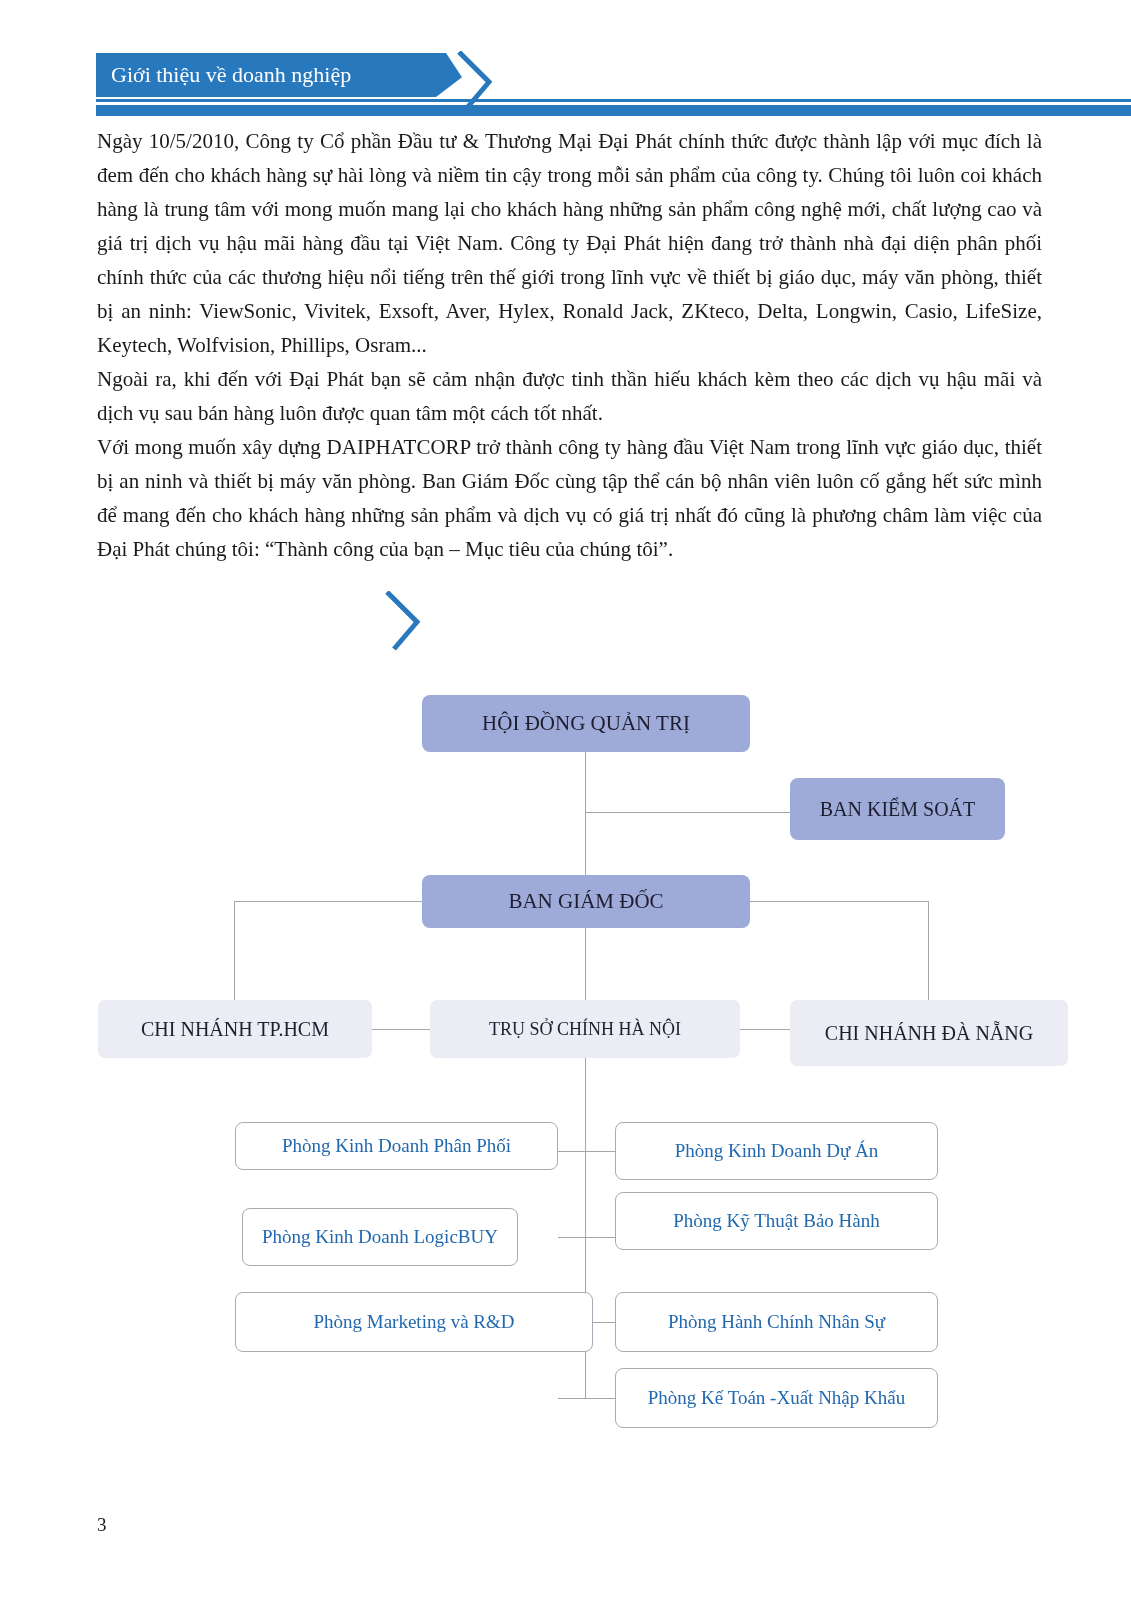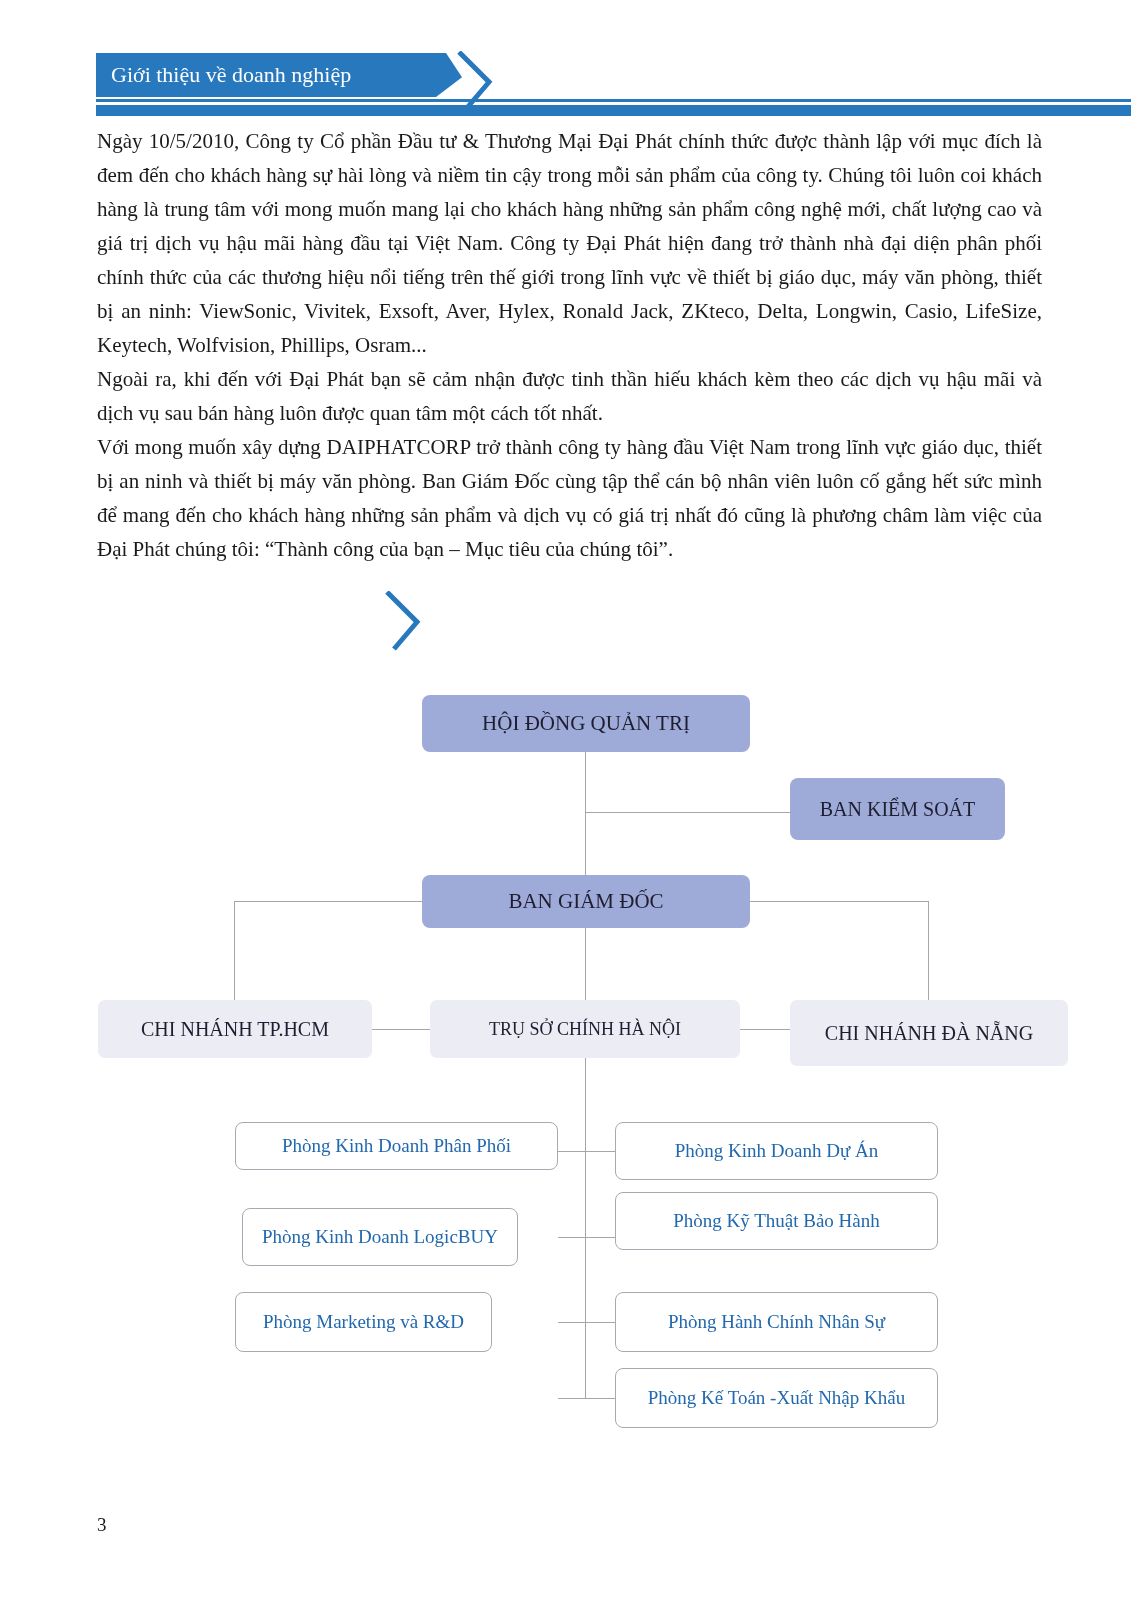--- a/index.html
+++ b/index.html
@@ -112,21 +112,21 @@
   <div class="org-box org-primary" style="left:422px;top:875px;width:328px;height:53px;">BAN GIÁM ĐỐC</div>
 
   <div class="org-box org-secondary" style="left:98px;top:1000px;width:274px;height:58px;font-size:20px;">CHI NHÁNH TP.HCM</div>
 
   <div class="org-box org-secondary" style="left:430px;top:1000px;width:310px;height:58px;font-size:18px;">TRỤ SỞ CHÍNH HÀ NỘI</div>
 
   <div class="org-box org-secondary" style="left:790px;top:1000px;width:278px;height:66px;font-size:20px;">CHI NHÁNH ĐÀ NẴNG</div>
 
   <div class="org-box org-dept" style="left:235px;top:1122px;width:323px;height:48px;">Phòng Kinh Doanh Phân Phối</div>
   <div class="org-box org-dept" style="left:222px;top:1208px;width:276px;height:58px;margin-left:20px;">Phòng Kinh Doanh LogicBUY</div>
-  <div class="org-box org-dept" style="left:235px;top:1292px;width:257px;height:60px;">Phòng Marketing và R&amp;D</div>
+  <div class="org-box org-dept" style="left:235px;top:1292px;width:358px;height:60px;">Phòng Marketing và R&amp;D</div>
 
   <div class="org-box org-dept" style="left:615px;top:1122px;width:323px;height:58px;">Phòng Kinh Doanh Dự Án</div>
   <div class="org-box org-dept" style="left:615px;top:1192px;width:323px;height:58px;">Phòng Kỹ Thuật Bảo Hành</div>
   <div class="org-box org-dept" style="left:615px;top:1292px;width:323px;height:60px;">Phòng Hành Chính Nhân Sự</div>
   <div class="org-box org-dept" style="left:615px;top:1368px;width:323px;height:60px;">Phòng Kế Toán -Xuất Nhập Khẩu</div>
 
   <div class="page-number">3</div>
 
 </div>
 

